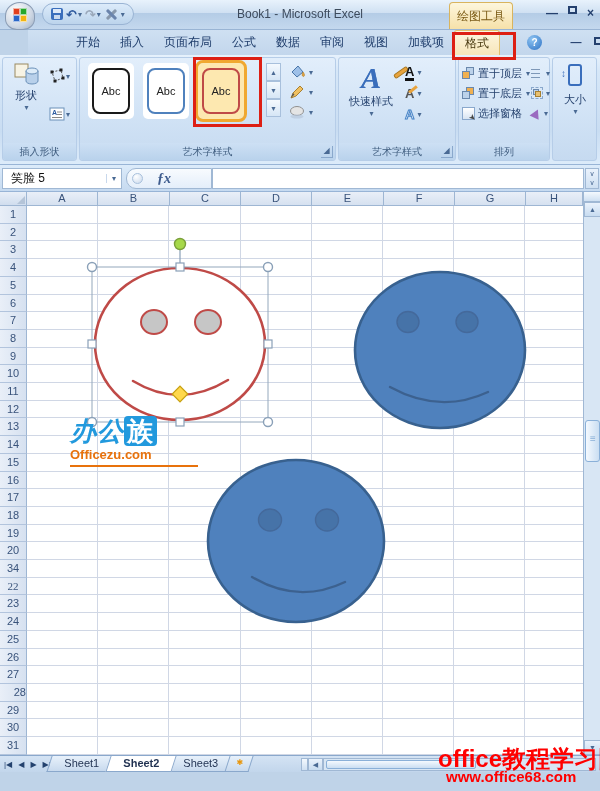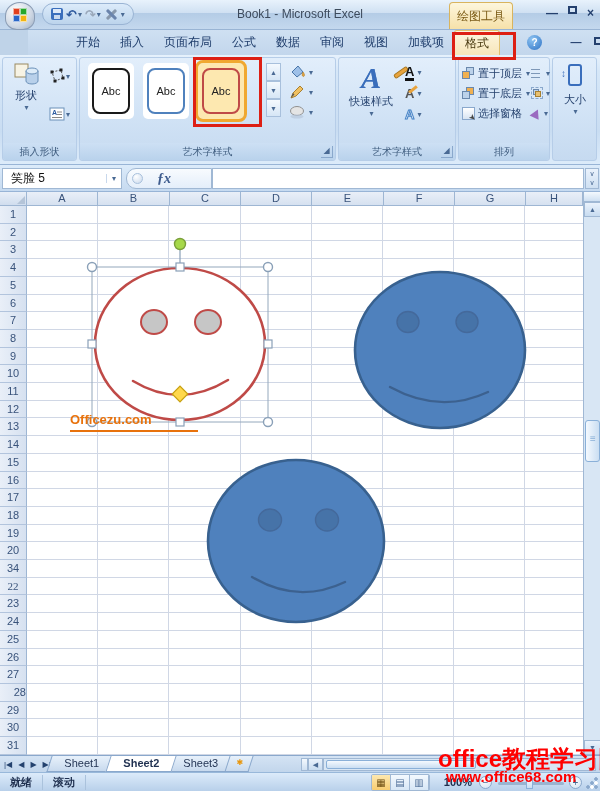--- a/index.html
+++ b/index.html
@@ -523,20 +523,21 @@
 
       <g>
         <ellipse class="face-blue" cx="296" cy="349" rx="88" ry="81"></ellipse>
         <ellipse class="eye-blue" cx="270" cy="328" rx="11.5" ry="11"></ellipse>
         <ellipse class="eye-blue" cx="327" cy="328" rx="11.5" ry="11"></ellipse>
         <path class="smile-blue" d="M252 385 Q298 412.5 345 390"></path>
       </g>
     </svg>
 
     <div class="watermark">
+      <div class="wm1"><span>办公</span><span class="boxed">族</span></div>
       <div class="wm2">Officezu.com</div>
       <div class="wmline"></div>
     </div>
 
     <div class="vscroll">
       <div class="vs-split"></div>
       <div class="vs-btn" style="top:10px;">▲</div>
       <div class="vs-thumb"></div>
       <div class="vs-btn" style="bottom:0;">▼</div>
     </div>
@@ -557,35 +558,19 @@
     <div class="addsheet"></div>
     <div class="hscroll">
       <div class="hs-split"></div>
       <div class="hs-btn">◀</div>
       <div class="hs-track">
         <div class="hs-thumb"></div>
       </div>
     </div>
   </div>
 
-  <div class="statusbar">
-    <span class="st-cell">就绪</span>
-    <span class="st-cell">滚动</span>
-    <div class="viewbtns">
-      <span class="vbtn on">▦</span>
-      <span class="vbtn">▤</span>
-      <span class="vbtn">▥</span>
-    </div>
-    <span class="zoomlabel">100%</span>
-    <span class="zminus">−</span>
-    <span class="ztrack">
-        <span class="zthumb"></span>
-      </span>
-    <span class="zplus">+</span>
-    <span class="grip"></span>
-  </div>
 
   <div class="anno anno-format"></div>
   <div class="anno anno-style"></div>
 
   <div class="overlay-text ov1">office教程学习网</div>
   <div class="overlay-text ov2">www.office68.com</div>
 </div>
 
 </body></html>

